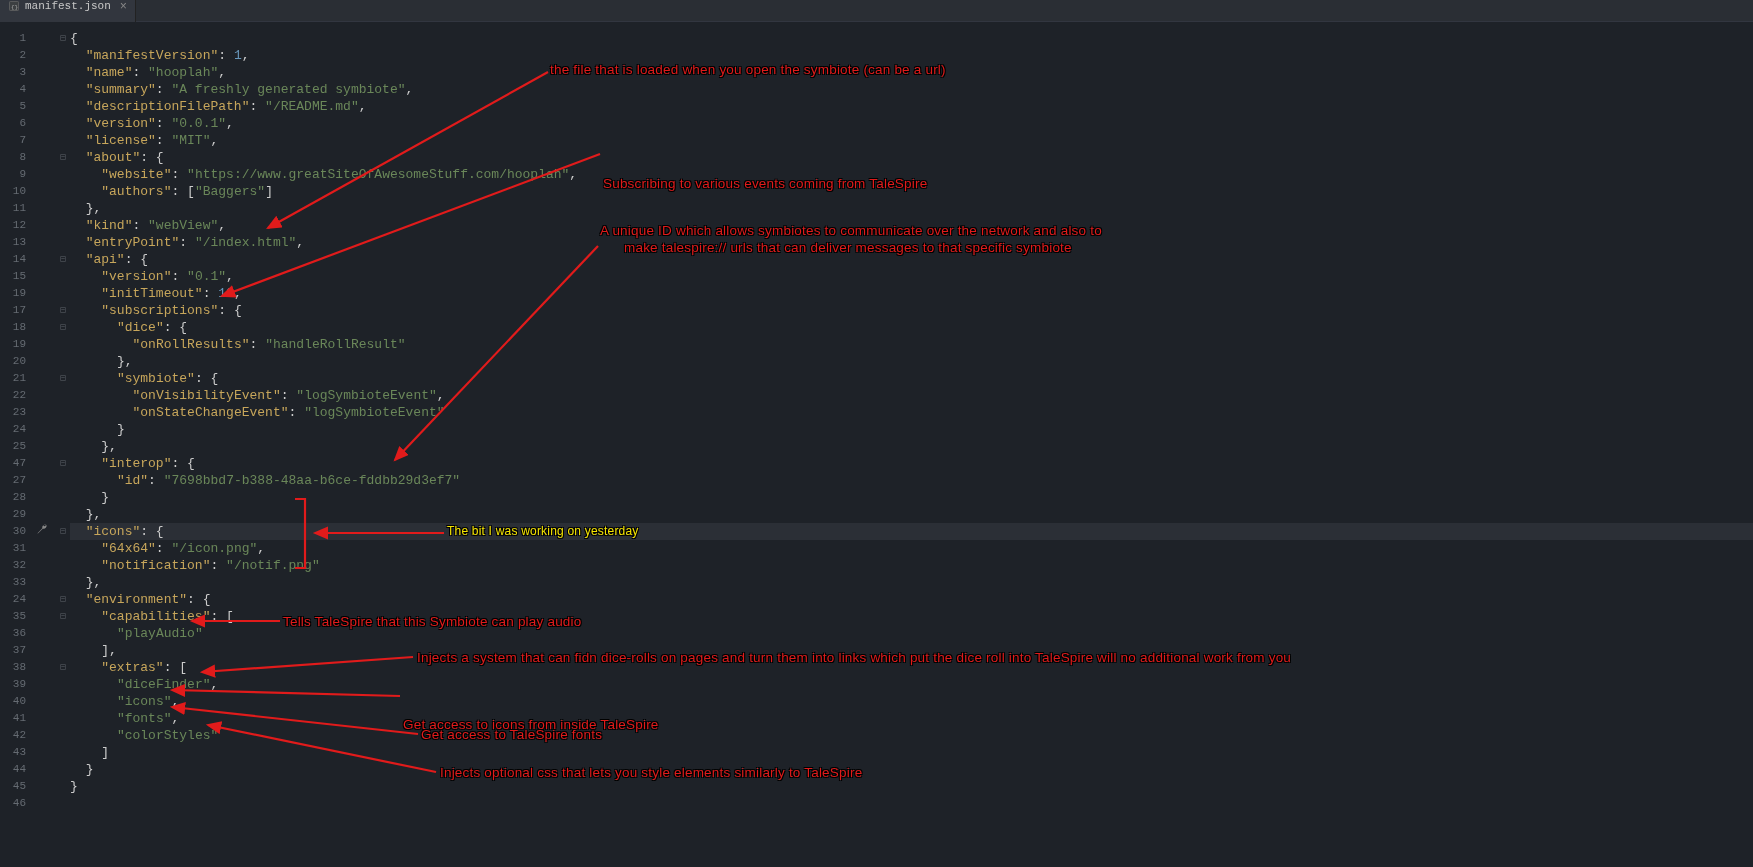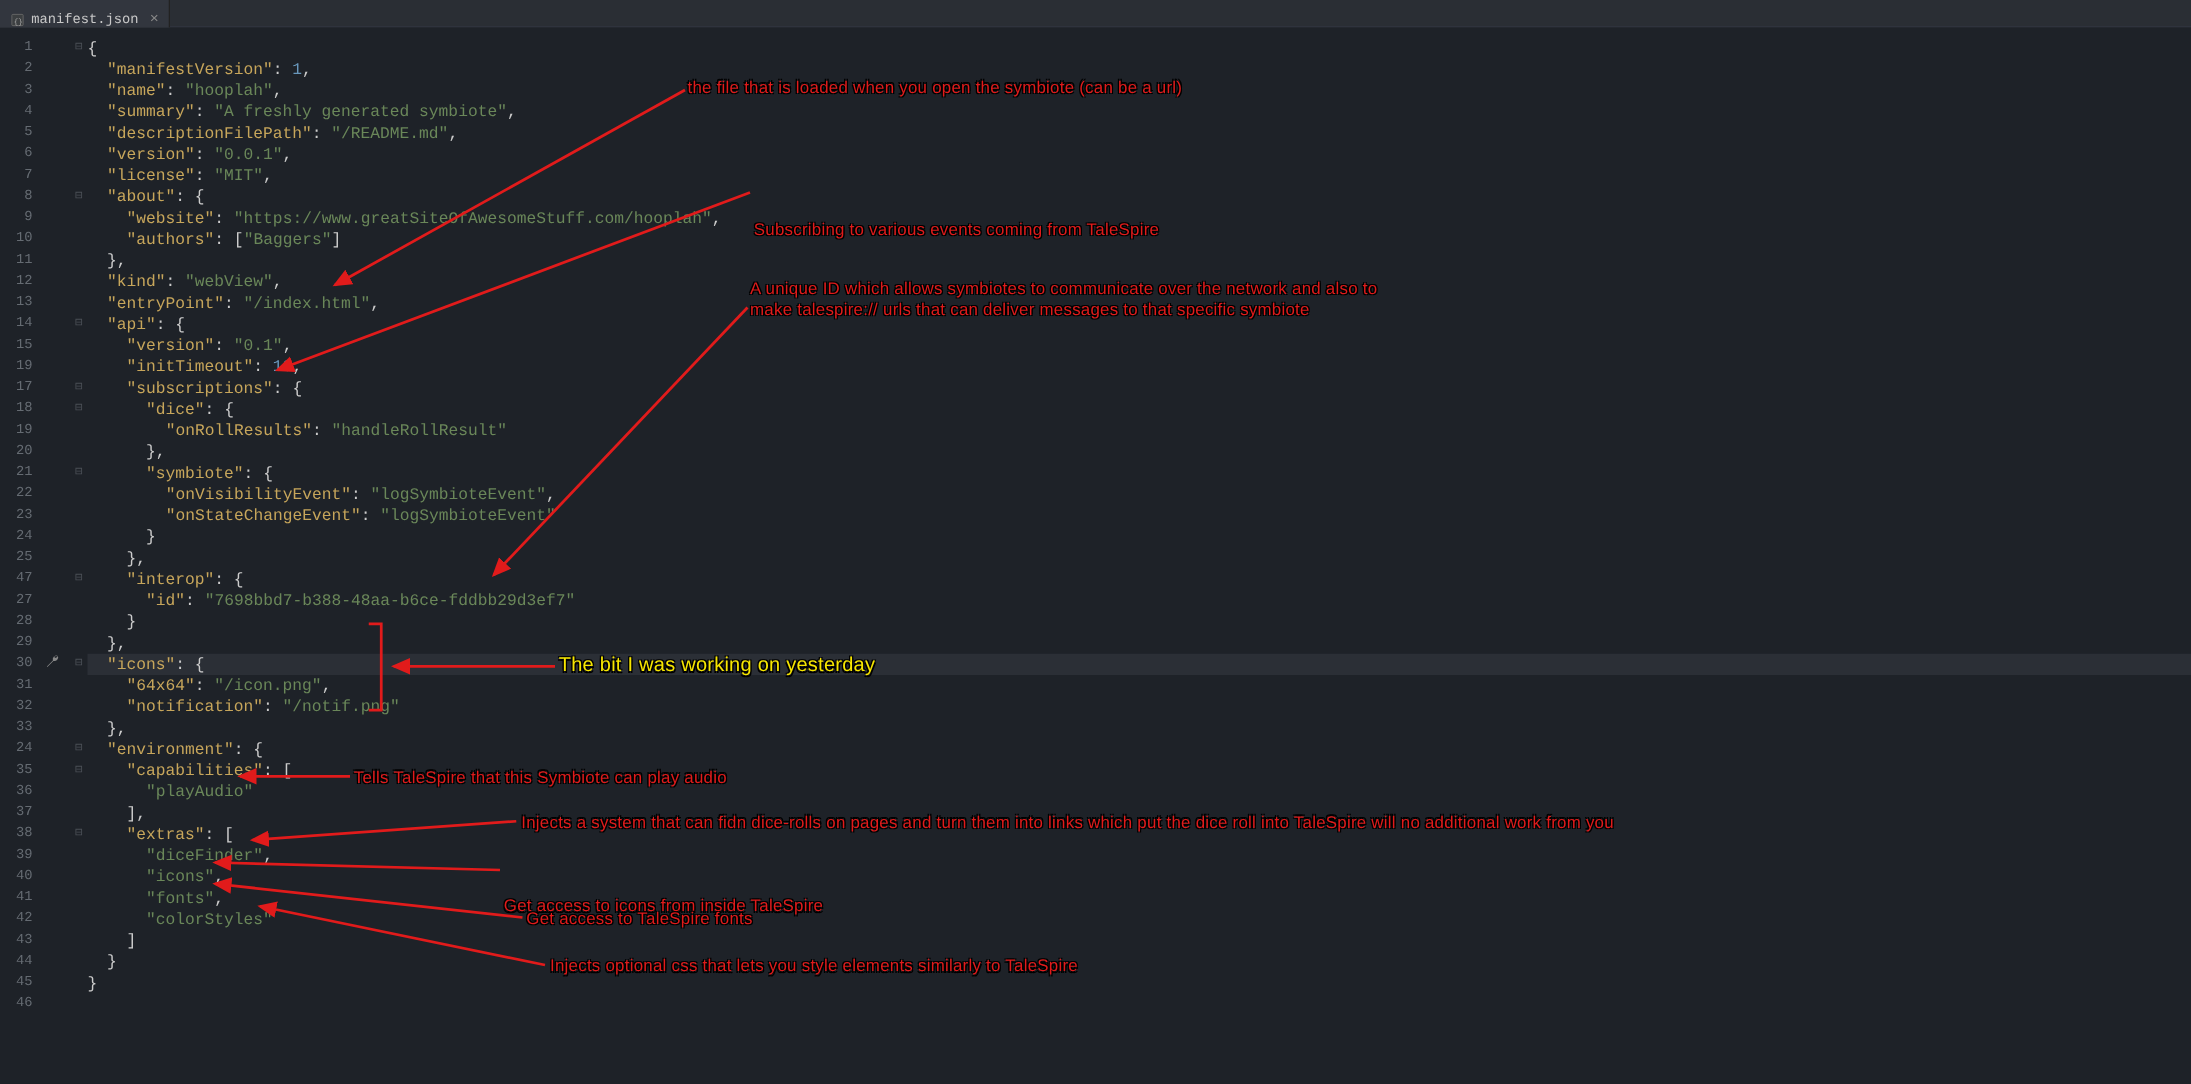--- a/index.html
+++ b/index.html
@@ -17,21 +17,21 @@
   height:22px;
   background:#2a2e34;
   border-bottom:1px solid #323640;
   display:flex;
 }
 .tab {
   background:#32363e;
   height:22px;
   padding:0 8px;
   display:flex;
-  align-items:flex-end;
+  align-items:flex-start;
   gap:5px;
   font-size:11px;
   color:#c8c8c8;
   border-right:1px solid #222;
 }
 .tab .file-icon { width:12px; height:12px; display:inline-block; }
 .tab .close-x { color:#888; font-size:12px; margin-left:4px;}
 .breadcrumb-bar {
   height:4px;
   background:#1e2228;
@@ -83,21 +83,21 @@
 
 .anno {
   position:absolute;
   font-family:Arial,Helvetica,sans-serif;
   font-weight:400;
   font-size:13.5px;
   letter-spacing:0.2px;
   pointer-events:none;
 }
 .anno.red { color:#e11b1b; text-shadow: -1px -1px 0 #000, 1px -1px 0 #000, -1px 1px 0 #000, 1px 1px 0 #000;}
-.anno.yellow { color:#f7e600; text-shadow:-1px -1px 0 #000,1px -1px 0 #000,-1px 1px 0 #000,1px 1px 0 #000; font-size:16px;}
+.anno.yellow { color:#f7e600; text-shadow:-1px -1px 0 #000,1px -1px 0 #000,-1px 1px 0 #000,1px 1px 0 #000; font-size:12px;}
 svg.overlay {
   position:absolute;
   left:0; top:0;
   width:1753px; height:867px;
   pointer-events:none;
 }
 .wrench-icon {
   position:absolute;
   left:34px;
   top:519px;
@@ -225,21 +225,21 @@
       <div class="f"></div>
       <div class="f"></div>
       <div class="f"></div>
     </div>
   <div class="code-area" id="code"><div class="code-line"><span class="pn">{</span></div><div class="code-line"><span class="pn"> </span><span class="pn"> </span><span class="ky">"manifestVersion"</span><span class="pn">:</span><span class="pn"> </span><span class="num">1</span><span class="pn">,</span></div><div class="code-line"><span class="pn"> </span><span class="pn"> </span><span class="ky">"name"</span><span class="pn">:</span><span class="pn"> </span><span class="str">"hooplah"</span><span class="pn">,</span></div><div class="code-line"><span class="pn"> </span><span class="pn"> </span><span class="ky">"summary"</span><span class="pn">:</span><span class="pn"> </span><span class="str">"A freshly generated symbiote"</span><span class="pn">,</span></div><div class="code-line"><span class="pn"> </span><span class="pn"> </span><span class="ky">"descriptionFilePath"</span><span class="pn">:</span><span class="pn"> </span><span class="str">"/README.md"</span><span class="pn">,</span></div><div class="code-line"><span class="pn"> </span><span class="pn"> </span><span class="ky">"version"</span><span class="pn">:</span><span class="pn"> </span><span class="str">"0.0.1"</span><span class="pn">,</span></div><div class="code-line"><span class="pn"> </span><span class="pn"> </span><span class="ky">"license"</span><span class="pn">:</span><span class="pn"> </span><span class="str">"MIT"</span><span class="pn">,</span></div><div class="code-line"><span class="pn"> </span><span class="pn"> </span><span class="ky">"about"</span><span class="pn">:</span><span class="pn"> </span><span class="pn">{</span></div><div class="code-line"><span class="pn"> </span><span class="pn"> </span><span class="pn"> </span><span class="pn"> </span><span class="ky">"website"</span><span class="pn">:</span><span class="pn"> </span><span class="str">"https://www.greatSiteOfAwesomeStuff.com/hooplah"</span><span class="pn">,</span></div><div class="code-line"><span class="pn"> </span><span class="pn"> </span><span class="pn"> </span><span class="pn"> </span><span class="ky">"authors"</span><span class="pn">:</span><span class="pn"> </span><span class="pn">[</span><span class="str">"Baggers"</span><span class="pn">]</span></div><div class="code-line"><span class="pn"> </span><span class="pn"> </span><span class="pn">}</span><span class="pn">,</span></div><div class="code-line"><span class="pn"> </span><span class="pn"> </span><span class="ky">"kind"</span><span class="pn">:</span><span class="pn"> </span><span class="str">"webView"</span><span class="pn">,</span></div><div class="code-line"><span class="pn"> </span><span class="pn"> </span><span class="ky">"entryPoint"</span><span class="pn">:</span><span class="pn"> </span><span class="str">"/index.html"</span><span class="pn">,</span></div><div class="code-line"><span class="pn"> </span><span class="pn"> </span><span class="ky">"api"</span><span class="pn">:</span><span class="pn"> </span><span class="pn">{</span></div><div class="code-line"><span class="pn"> </span><span class="pn"> </span><span class="pn"> </span><span class="pn"> </span><span class="ky">"version"</span><span class="pn">:</span><span class="pn"> </span><span class="str">"0.1"</span><span class="pn">,</span></div><div class="code-line"><span class="pn"> </span><span class="pn"> </span><span class="pn"> </span><span class="pn"> </span><span class="ky">"initTimeout"</span><span class="pn">:</span><span class="pn"> </span><span class="num">10</span><span class="pn">,</span></div><div class="code-line"><span class="pn"> </span><span class="pn"> </span><span class="pn"> </span><span class="pn"> </span><span class="ky">"subscriptions"</span><span class="pn">:</span><span class="pn"> </span><span class="pn">{</span></div><div class="code-line"><span class="pn"> </span><span class="pn"> </span><span class="pn"> </span><span class="pn"> </span><span class="pn"> </span><span class="pn"> </span><span class="ky">"dice"</span><span class="pn">:</span><span class="pn"> </span><span class="pn">{</span></div><div class="code-line"><span class="pn"> </span><span class="pn"> </span><span class="pn"> </span><span class="pn"> </span><span class="pn"> </span><span class="pn"> </span><span class="pn"> </span><span class="pn"> </span><span class="ky">"onRollResults"</span><span class="pn">:</span><span class="pn"> </span><span class="str">"handleRollResult"</span></div><div class="code-line"><span class="pn"> </span><span class="pn"> </span><span class="pn"> </span><span class="pn"> </span><span class="pn"> </span><span class="pn"> </span><span class="pn">}</span><span class="pn">,</span></div><div class="code-line"><span class="pn"> </span><span class="pn"> </span><span class="pn"> </span><span class="pn"> </span><span class="pn"> </span><span class="pn"> </span><span class="ky">"symbiote"</span><span class="pn">:</span><span class="pn"> </span><span class="pn">{</span></div><div class="code-line"><span class="pn"> </span><span class="pn"> </span><span class="pn"> </span><span class="pn"> </span><span class="pn"> </span><span class="pn"> </span><span class="pn"> </span><span class="pn"> </span><span class="ky">"onVisibilityEvent"</span><span class="pn">:</span><span class="pn"> </span><span class="str">"logSymbioteEvent"</span><span class="pn">,</span></div><div class="code-line"><span class="pn"> </span><span class="pn"> </span><span class="pn"> </span><span class="pn"> </span><span class="pn"> </span><span class="pn"> </span><span class="pn"> </span><span class="pn"> </span><span class="ky">"onStateChangeEvent"</span><span class="pn">:</span><span class="pn"> </span><span class="str">"logSymbioteEvent"</span></div><div class="code-line"><span class="pn"> </span><span class="pn"> </span><span class="pn"> </span><span class="pn"> </span><span class="pn"> </span><span class="pn"> </span><span class="pn">}</span></div><div class="code-line"><span class="pn"> </span><span class="pn"> </span><span class="pn"> </span><span class="pn"> </span><span class="pn">}</span><span class="pn">,</span></div><div class="code-line"><span class="pn"> </span><span class="pn"> </span><span class="pn"> </span><span class="pn"> </span><span class="ky">"interop"</span><span class="pn">:</span><span class="pn"> </span><span class="pn">{</span></div><div class="code-line"><span class="pn"> </span><span class="pn"> </span><span class="pn"> </span><span class="pn"> </span><span class="pn"> </span><span class="pn"> </span><span class="ky">"id"</span><span class="pn">:</span><span class="pn"> </span><span class="str">"7698bbd7-b388-48aa-b6ce-fddbb29d3ef7"</span></div><div class="code-line"><span class="pn"> </span><span class="pn"> </span><span class="pn"> </span><span class="pn"> </span><span class="pn">}</span></div><div class="code-line"><span class="pn"> </span><span class="pn"> </span><span class="pn">}</span><span class="pn">,</span></div><div class="code-line hl-line"><span class="pn"> </span><span class="pn"> </span><span class="ky">"icons"</span><span class="pn">:</span><span class="pn"> </span><span class="pn">{</span></div><div class="code-line"><span class="pn"> </span><span class="pn"> </span><span class="pn"> </span><span class="pn"> </span><span class="ky">"64x64"</span><span class="pn">:</span><span class="pn"> </span><span class="str">"/icon.png"</span><span class="pn">,</span></div><div class="code-line"><span class="pn"> </span><span class="pn"> </span><span class="pn"> </span><span class="pn"> </span><span class="ky">"notification"</span><span class="pn">:</span><span class="pn"> </span><span class="str">"/notif.png"</span></div><div class="code-line"><span class="pn"> </span><span class="pn"> </span><span class="pn">}</span><span class="pn">,</span></div><div class="code-line"><span class="pn"> </span><span class="pn"> </span><span class="ky">"environment"</span><span class="pn">:</span><span class="pn"> </span><span class="pn">{</span></div><div class="code-line"><span class="pn"> </span><span class="pn"> </span><span class="pn"> </span><span class="pn"> </span><span class="ky">"capabilities"</span><span class="pn">:</span><span class="pn"> </span><span class="pn">[</span></div><div class="code-line"><span class="pn"> </span><span class="pn"> </span><span class="pn"> </span><span class="pn"> </span><span class="pn"> </span><span class="pn"> </span><span class="str">"playAudio"</span></div><div class="code-line"><span class="pn"> </span><span class="pn"> </span><span class="pn"> </span><span class="pn"> </span><span class="pn">]</span><span class="pn">,</span></div><div class="code-line"><span class="pn"> </span><span class="pn"> </span><span class="pn"> </span><span class="pn"> </span><span class="ky">"extras"</span><span class="pn">:</span><span class="pn"> </span><span class="pn">[</span></div><div class="code-line"><span class="pn"> </span><span class="pn"> </span><span class="pn"> </span><span class="pn"> </span><span class="pn"> </span><span class="pn"> </span><span class="str">"diceFinder"</span><span class="pn">,</span></div><div class="code-line"><span class="pn"> </span><span class="pn"> </span><span class="pn"> </span><span class="pn"> </span><span class="pn"> </span><span class="pn"> </span><span class="str">"icons"</span><span class="pn">,</span></div><div class="code-line"><span class="pn"> </span><span class="pn"> </span><span class="pn"> </span><span class="pn"> </span><span class="pn"> </span><span class="pn"> </span><span class="str">"fonts"</span><span class="pn">,</span></div><div class="code-line"><span class="pn"> </span><span class="pn"> </span><span class="pn"> </span><span class="pn"> </span><span class="pn"> </span><span class="pn"> </span><span class="str">"colorStyles"</span></div><div class="code-line"><span class="pn"> </span><span class="pn"> </span><span class="pn"> </span><span class="pn"> </span><span class="pn">]</span></div><div class="code-line"><span class="pn"> </span><span class="pn"> </span><span class="pn">}</span></div><div class="code-line"><span class="pn">}</span></div><div class="code-line"></div></div>
 </div>
 
 <div class="anno red" style="left:550px; top:62px;">the file that is loaded when you open the symbiote (can be a url)</div>
 <div class="anno red" style="left:603px; top:146px;margin-top:30px;">Subscribing to various events coming from TaleSpire</div>
 <div class="anno red" style="left:600px; top:223px;">A unique ID which allows symbiotes to communicate over the network and also to</div>
-<div class="anno red" style="left:600px; top:240px;">make talespire:// urls that can deliver messages to that specific symbiote</div>
+<div class="anno red" style="left:624px; top:240px;">make talespire:// urls that can deliver messages to that specific symbiote</div>
 <div class="anno yellow" style="left:447px; top:524px;">The bit I was working on yesterday</div>
 <div class="anno red" style="left:283px; top:614px;">Tells TaleSpire that this Symbiote can play audio</div>
 <div class="anno red" style="left:417px; top:650px;">Injects a system that can fidn dice-rolls on pages and turn them into links which put the dice roll into TaleSpire will no additional work from you</div>
 <div class="anno red" style="left:403px; top:689px;margin-top:28px;">Get access to icons from inside TaleSpire</div>
 <div class="anno red" style="left:421px; top:727px;">Get access to TaleSpire fonts</div>
 <div class="anno red" style="left:440px; top:765px;">Injects optional css that lets you style elements similarly to TaleSpire</div>
 
 <svg class="overlay">
   <defs>
     <marker id="ah" markerWidth="8" markerHeight="8" refX="6" refY="3" orient="auto">

